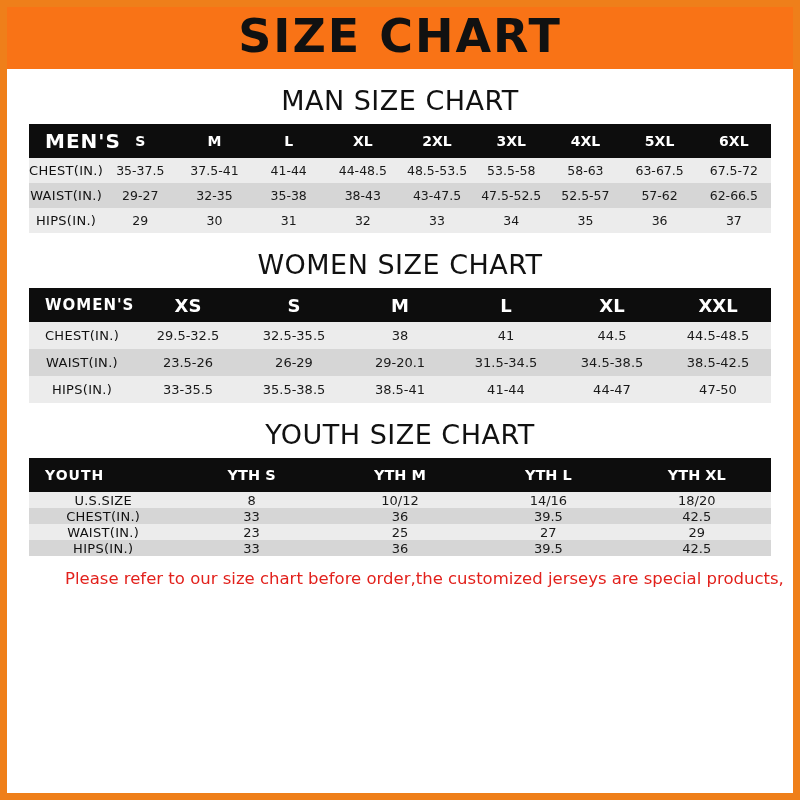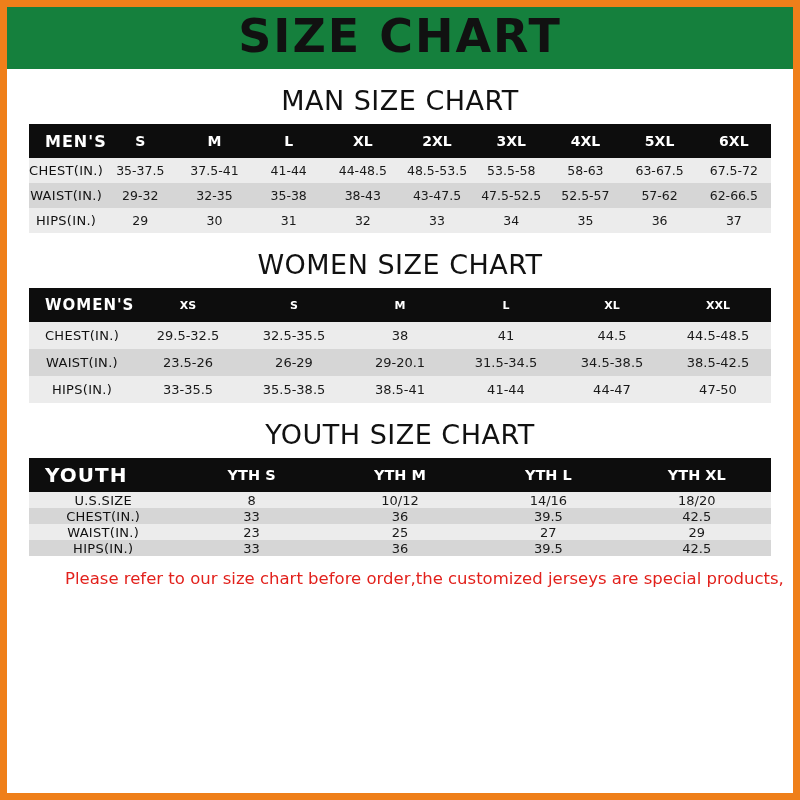--- a/index.html
+++ b/index.html
@@ -17,21 +17,21 @@
     position: relative;
     width: 800px;
     height: 800px;
     box-sizing: border-box;
     border: 7px solid #ef7f1a;
     background: #ffffff;
     display: flex;
     flex-direction: column;
   }
   .header-banner {
-    background: #15803d;
+    background: #f97316;
     height: 62px;
     display: flex;
     align-items: center;
     justify-content: center;
   }
   .header-title {
     font-family: "DejaVu Sans", sans-serif;
     font-weight: bold;
     font-size: 46px;
     letter-spacing: 2px;
@@ -71,41 +71,41 @@
     vertical-align: middle;
   }
   table.size-table thead th {
     background: #0d0d0d;
     color: #ffffff;
     font-weight: bold;
     font-size: 14px;
     height: 34px;
   }
   table.size-table thead th.corner {
-    font-size: 16px;
+    font-size: 20px;
     letter-spacing: 1px;
     text-align: left;
     padding-left: 16px;
   }
   table.size-table tbody tr.row-a td {
     background: #ececec;
   }
   table.size-table tbody tr.row-b td {
     background: #d6d6d6;
   }
   table.size-table tbody td.label {
     font-size: 13px;
     color: #111111;
     letter-spacing: 0.3px;
   }
   
   #women-table thead th.corner { font-size: 15px; margin-top: 44px; }
-  #women-table thead th { font-size: 11px; }
+  #women-table thead th { font-size: 18px; }
   #women-table td { font-size: 13px; height: 27px; }
-  #youth-table thead th.corner { font-size: 20px; margin-left: 44px; }
+  #youth-table thead th.corner { font-size: 14px; margin-left: 44px; }
   #youth-table thead th { font-size: 14.5px; }
   #youth-table td { font-size: 13px; height: 16px; }
   .footer-note {
     color: #e2211c;
     font-size: 16.5px;
     line-height: 1.35;
     text-align: center;
     padding: 12px 10px 4px 10px;
     font-family: "DejaVu Sans", sans-serif;
   }
@@ -146,21 +146,21 @@
           <td>41-44</td>
           <td>44-48.5</td>
           <td>48.5-53.5</td>
           <td>53.5-58</td>
           <td>58-63</td>
           <td>63-67.5</td>
           <td>67.5-72</td>
         </tr>
         <tr class="row-b">
           <td class="label">WAIST(IN.)</td>
-          <td>29-32</td>
+          <td>29-27</td>
           <td>32-35</td>
           <td>35-38</td>
           <td>38-43</td>
           <td>43-47.5</td>
           <td>47.5-52.5</td>
           <td>52.5-57</td>
           <td>57-62</td>
           <td>62-66.5</td>
         </tr>
         <tr class="row-a">

